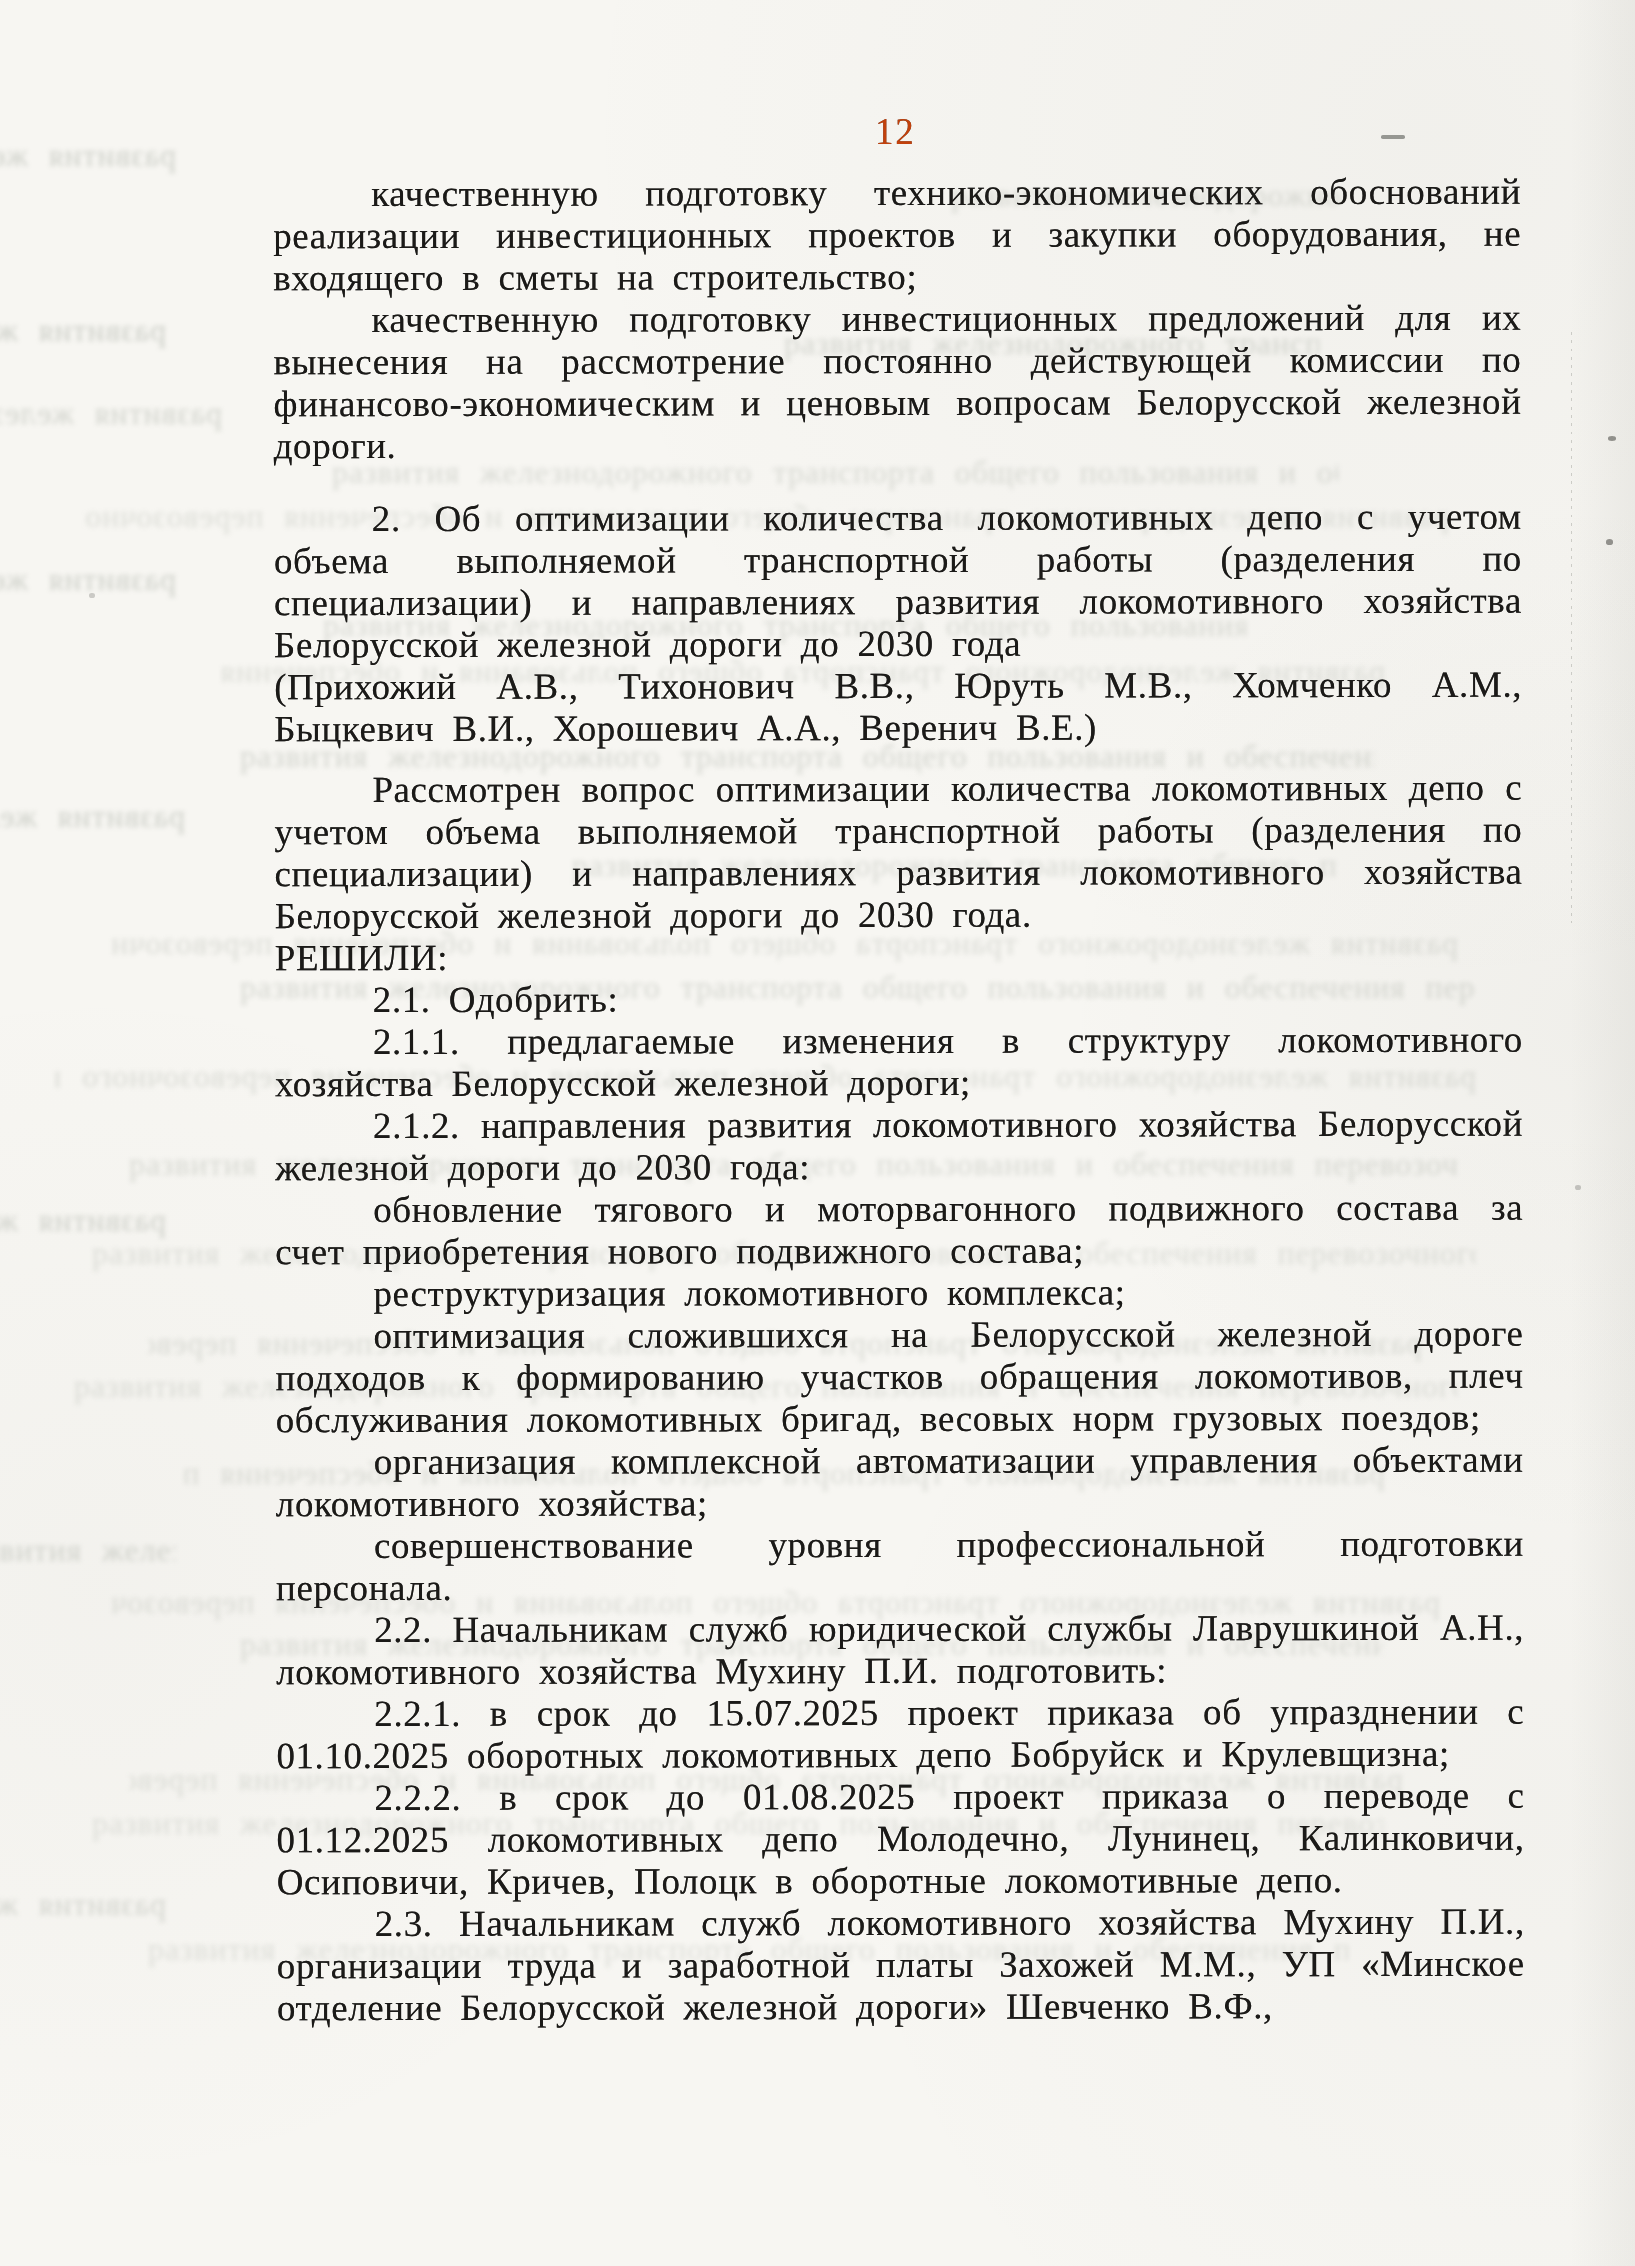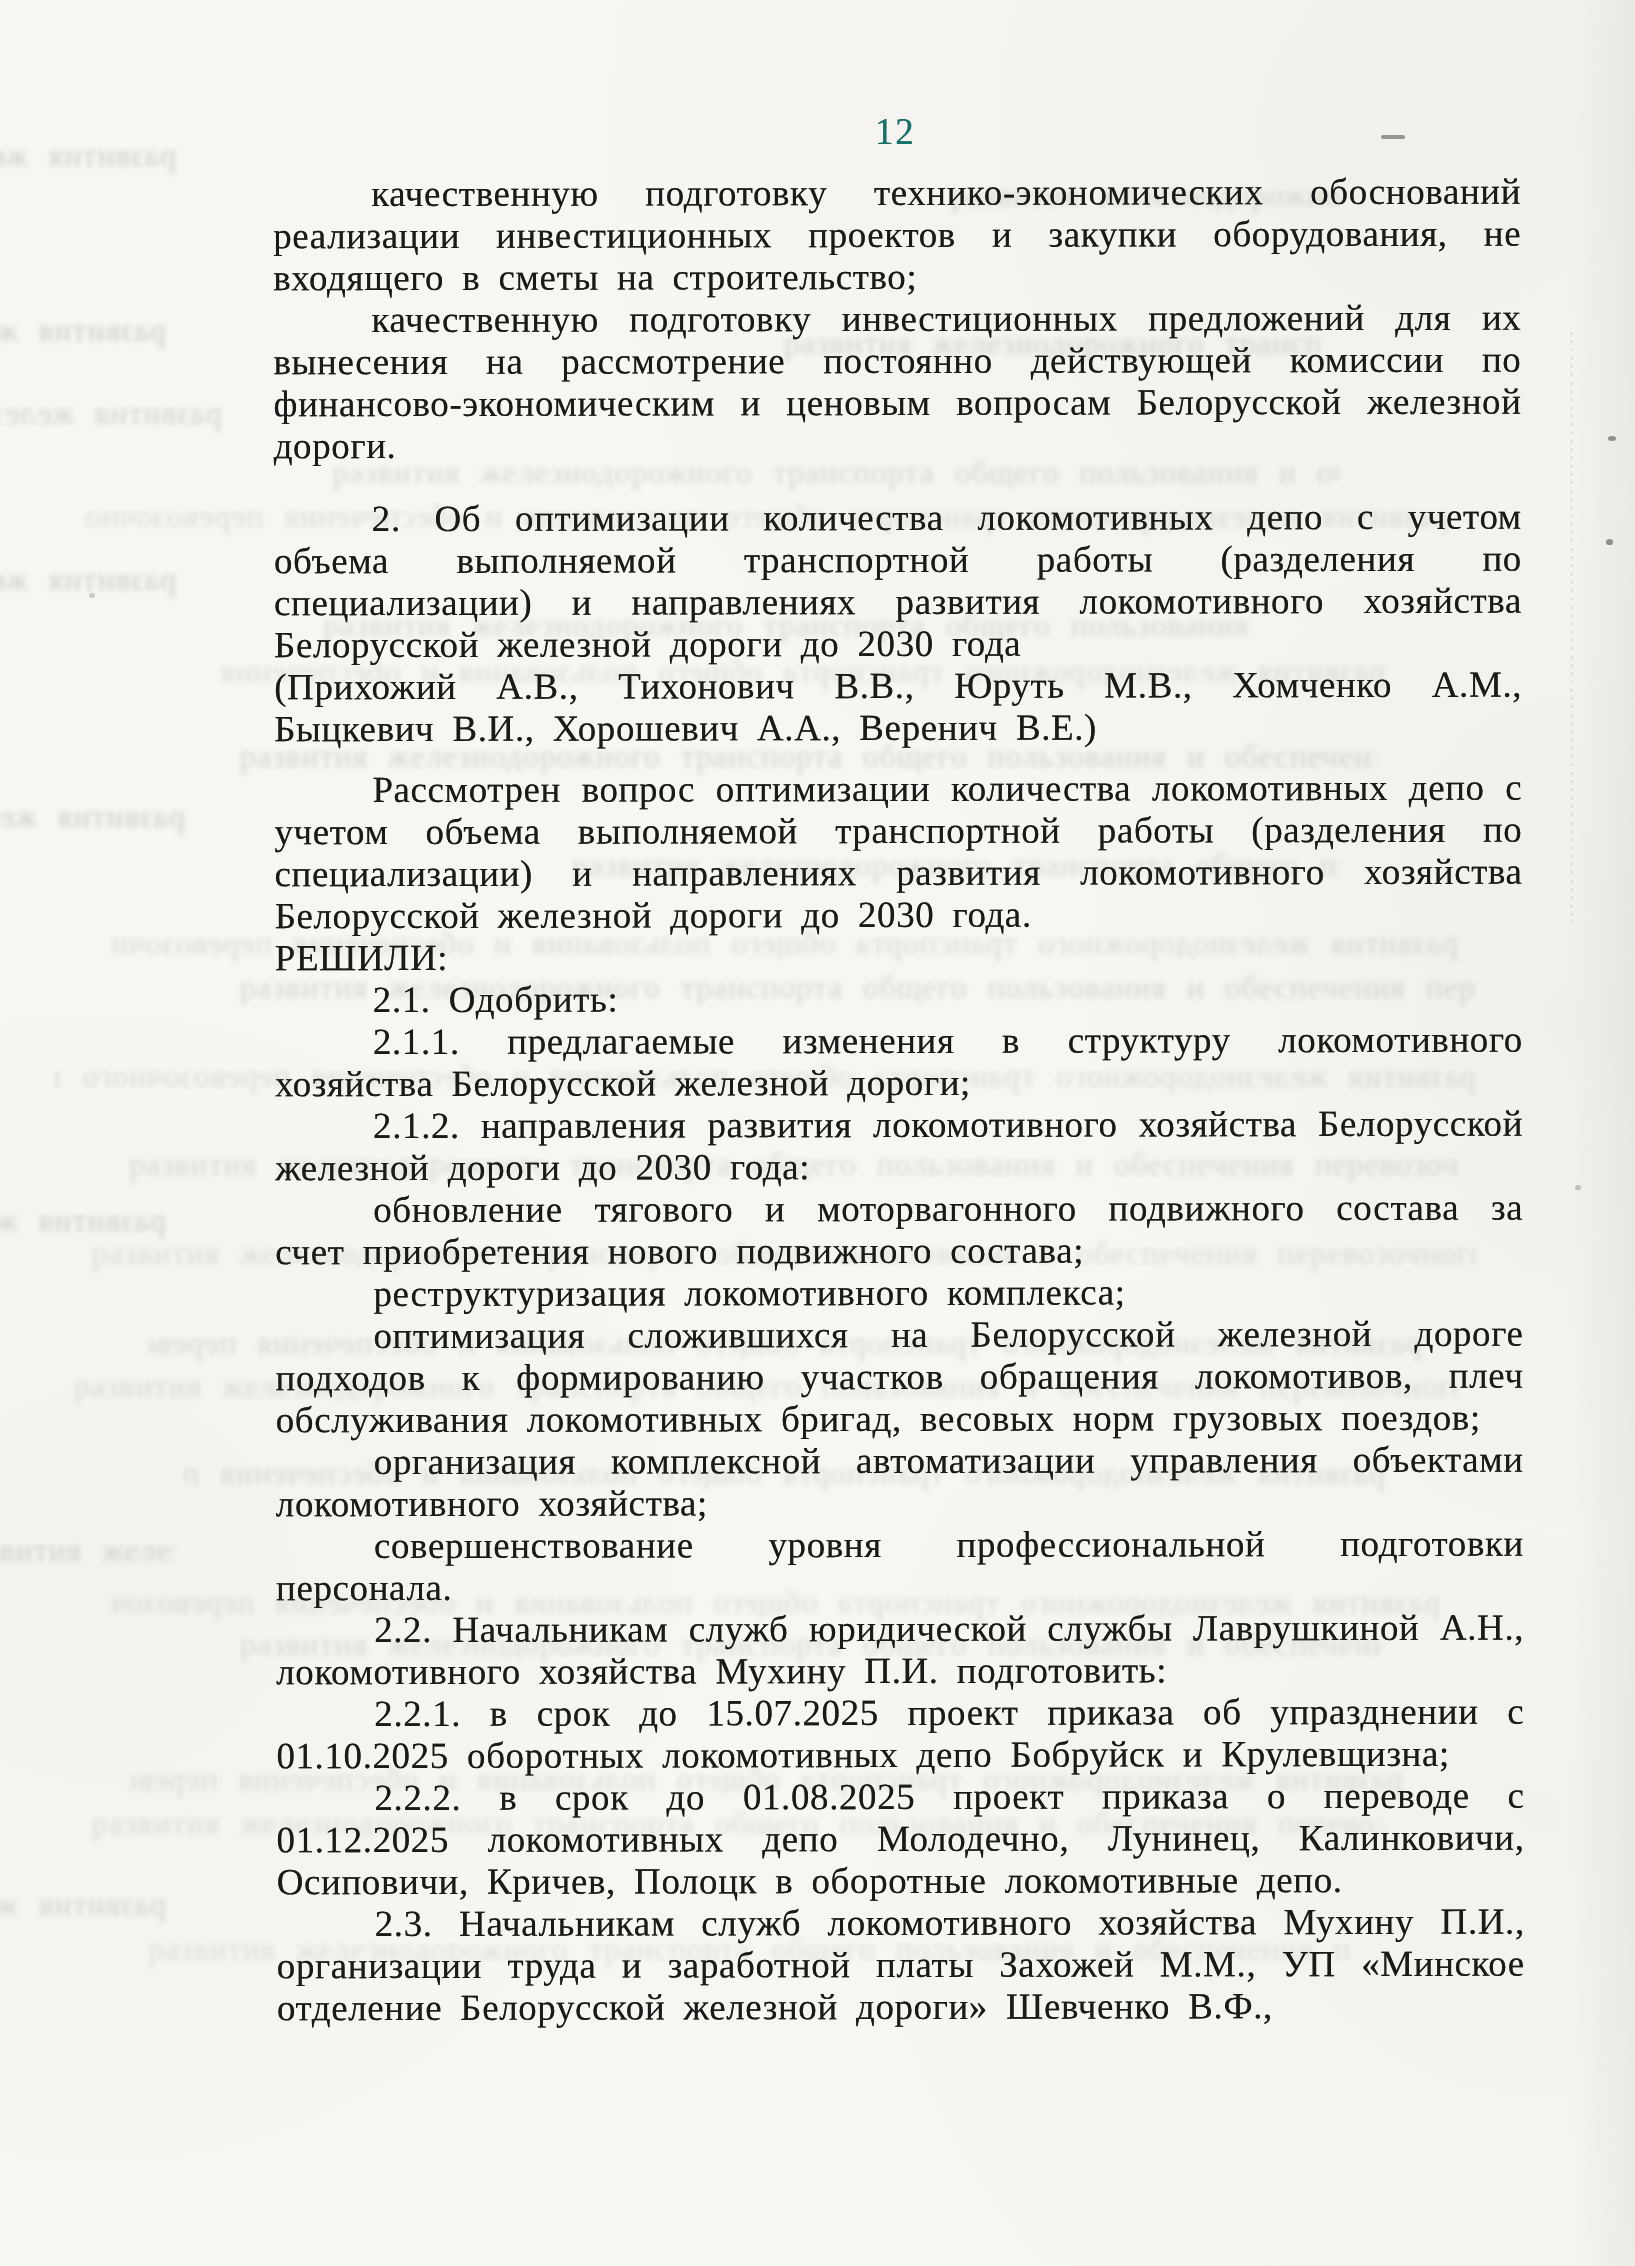--- a/index.html
+++ b/index.html
@@ -41,21 +41,21 @@
   }
   .doc p.no-indent { text-indent: 0; }
   .doc p.gap-lg { margin-top: 31px; }
   .doc p.gap-md { margin-top: 18.5px; }
 
   .page-number {
     position: absolute;
     left: 875px;
     top: 111px;
     z-index: 3;
-    color: #0f766e;
+    color: #c2410c;
     font-size: 37px;
     line-height: 42px;
     letter-spacing: 1.8px;
     text-shadow: 0 0 0.6px rgba(25,24,22,0.75);
   }
 
   
   .bleed-layer { position: absolute; inset: 0; z-index: 1; }
   .bleed {
     position: absolute;

